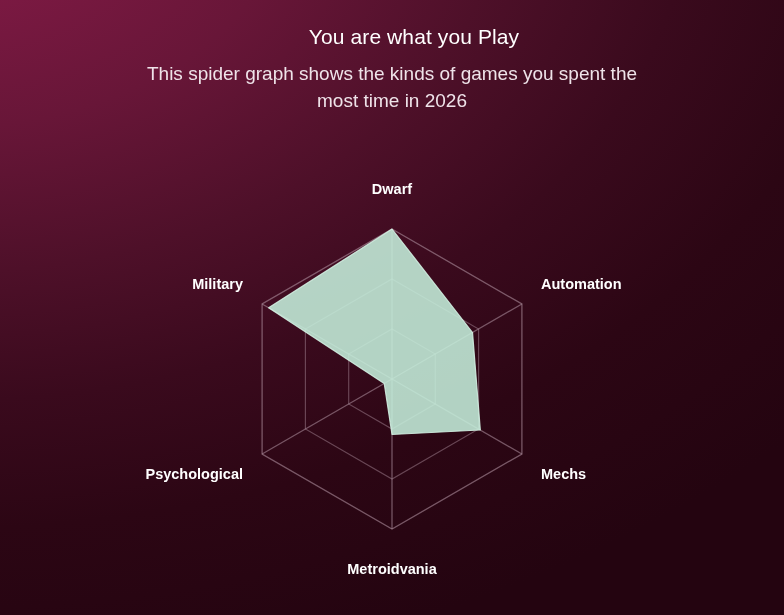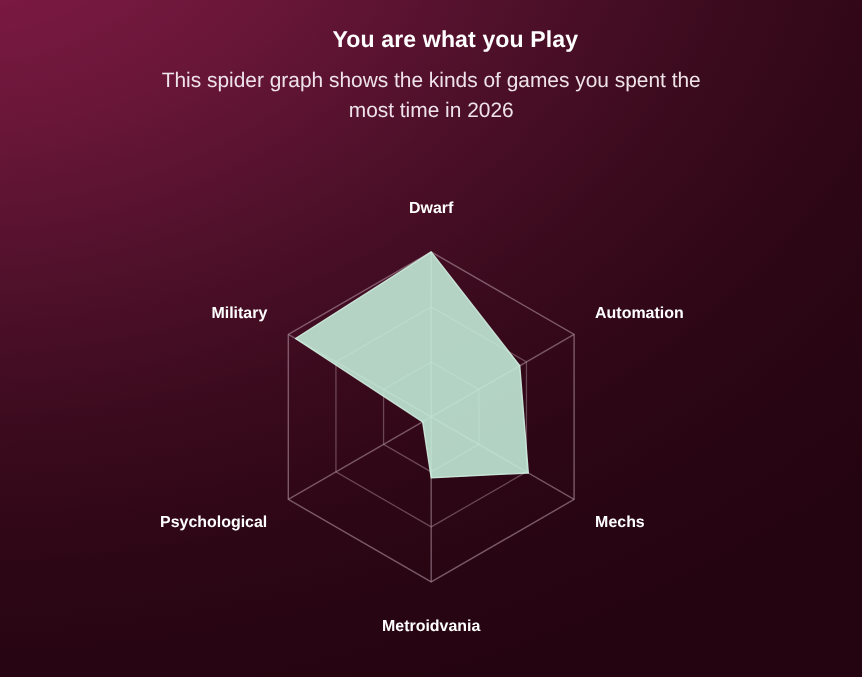--- a/index.html
+++ b/index.html
@@ -39,21 +39,21 @@
     position:absolute;
     top:0; left:0;
     width:784px;
     padding-top:24px;
     text-align:center;
     pointer-events:none;
   }
 
   .chart-title {
     font-size:21px;
-    font-weight:bold;
+    font-weight:normal;
     color:#ffffff;
     letter-spacing:0.1px;
     line-height:1.28;
     padding-left:44px;
   }
 
   .chart-subtitle {
     margin-top:10px;
     font-size:19px;
     font-weight:400;

